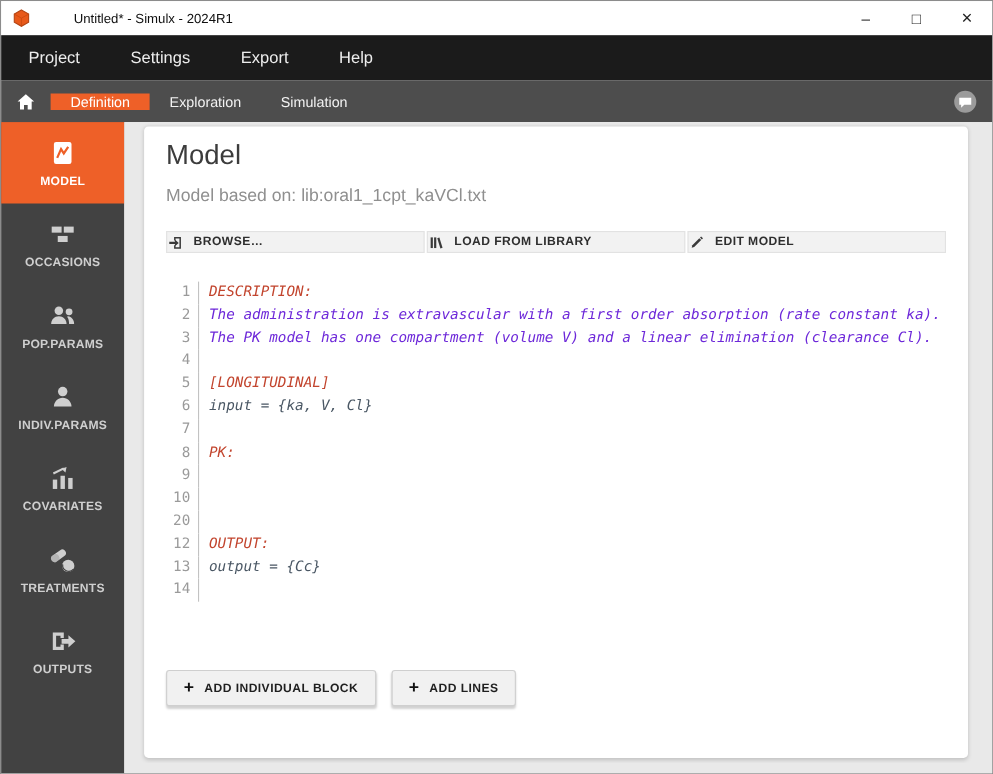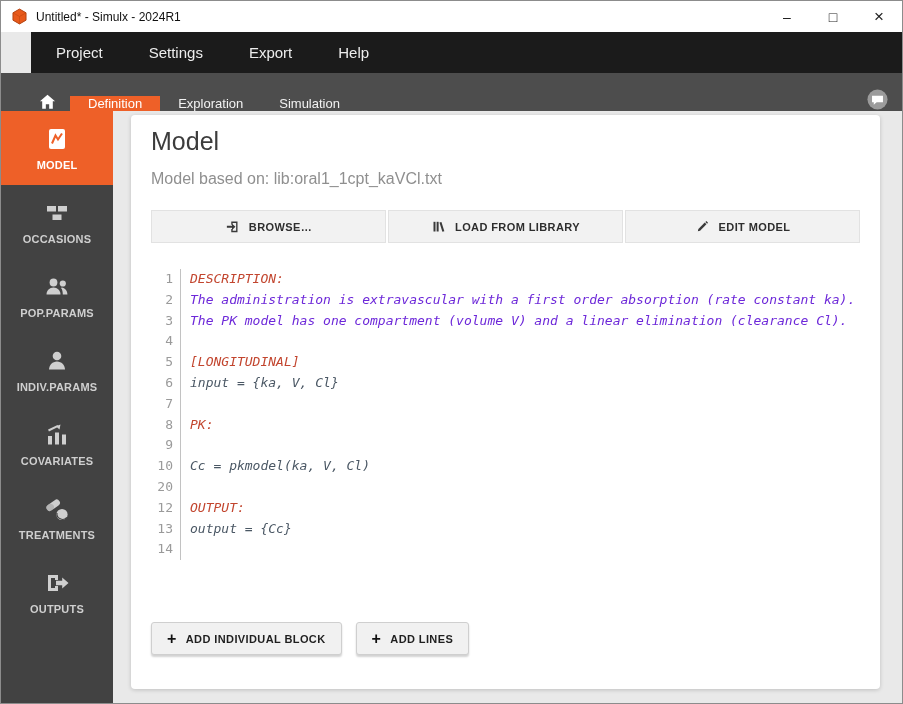--- a/index.html
+++ b/index.html
@@ -5,34 +5,34 @@
   * { margin:0; padding:0; box-sizing:border-box; }
   html,body { width:903px; height:704px; }
   body {
     position:relative; overflow:hidden;
     font-family:"Liberation Sans", sans-serif;
     background:#e9e9e9;
     border:1px solid #8c8c8c;
   }
   
   .titlebar { position:absolute; top:0; left:0; right:0; height:31px; background:#fff;
-    display:flex; align-items:center; padding-left:10px; }
+    display:flex; align-items:center; padding-left:10px;gap:31px; }
   .logo { width:17px; height:17px; margin-right:8px; flex:none; }
   .win-title { font-size:12px; color:#101010; }
   .win-controls { margin-left:auto; display:flex; height:100%; }
   .win-btn { width:46px; display:flex; align-items:center; justify-content:center;
     font-size:14px; color:#222; cursor:default; }
   .win-btn.close { font-size:17px; }
   
   .menubar { position:absolute; top:31px; left:0; right:0; height:41px; background:#1b1b1b;
-    display:flex; align-items:stretch; padding-left:2px;margin-left:30px; }
+    display:flex; align-items:stretch; padding-left:2px; }
   .menu-item { color:#ededed; font-size:15px; padding:0 23px; display:flex; align-items:center; cursor:default; }
   
   .tabbar { position:absolute; top:72px; left:0; right:0; height:38px; background:#4d4d4d;
-    display:flex; align-items:flex-end;padding-left:24px; }
+    display:flex; align-items:center; }
   .home-tab { width:45px; display:flex; align-items:center; justify-content:center; }
   .home-tab svg { width:19px; height:19px; }
   .tab { padding:0 18px; display:flex; align-items:center; color:#f2f2f2; font-size:13px; cursor:default; }
   .tab.active { background:#ee6028; color:#fff; }
   .tab-right { margin-left:auto; display:flex; align-items:center; padding-right:13px; }
   .bubble { width:23px; height:23px; }
   
   .sidebar { position:absolute; top:110px; left:0; bottom:0; width:112px; background:#424242;
     display:flex; flex-direction:column; }
   .side-item { height:74px; flex:none; display:flex; flex-direction:column; align-items:center;
@@ -40,22 +40,22 @@
     letter-spacing:.2px; cursor:default; }
   .side-item.active { background:#ee6028; color:#fff; }
   .side-icon { width:26px; height:26px; }
   
   .main { position:absolute; top:110px; left:112px; right:0; bottom:0; background:#e9e9e9; }
   .card { position:absolute; top:4px; left:18px; right:22px; bottom:14px; background:#fff;
     border-radius:4px; box-shadow:0 1px 4px rgba(0,0,0,.18); padding:12px 20px 0 20px; overflow:hidden; }
   .page-title { font-size:25px; font-weight:400; color:#3c3c3c; }
   .based-on { margin-top:14px; font-size:16px; color:#8f8f8f; }
   .toolbar { margin-top:22px; display:flex; gap:2px; }
-  .tb-btn { flex:1; height:33px; background:#f2f2f2; border:1px solid #e2e2e2;
-    display:flex; align-items:center; justify-content:center; gap:9px;
+  .tb-btn { flex:1; height:20px; background:#f2f2f2; border:1px solid #e2e2e2;
+    display:flex; align-items:center; gap:9px;
     font-size:11px; font-weight:bold; color:#2e2e2e; letter-spacing:.4px; cursor:pointer; }
   .tb-icon { width:15px; height:15px; fill:#3a3a3a; }
   
   .code { margin-top:26px; font-family:"DejaVu Sans Mono", monospace; font-size:13px; line-height:20.8px; }
   .cline { display:flex; }
   .ln { width:30px; flex:none; text-align:right; padding-right:7px; color:#9a9a9a;
     border-right:1px solid #c2c2c2; }
   .ct { padding-left:9px; white-space:pre;font-style:italic; }
   .kw  { color:#c2452e; }
   .txt { color:#6d28d9; }
@@ -249,21 +249,20 @@
       </div>
       <div class="cline">
         <span class="ln">8</span>
         <span class="ct kw">PK:</span>
       </div>
       <div class="cline">
         <span class="ln">9</span>
       </div>
       <div class="cline">
         <span class="ln">10</span>
-        <span class="ct stmt">Cc = pkmodel(ka, V, Cl)</span>
       </div>
       <div class="cline">
         <span class="ln">20</span>
         <span class="ct"></span>
       </div>
       <div class="cline">
         <span class="ln">12</span>
         <span class="ct kw">OUTPUT:</span>
       </div>
       <div class="cline">

